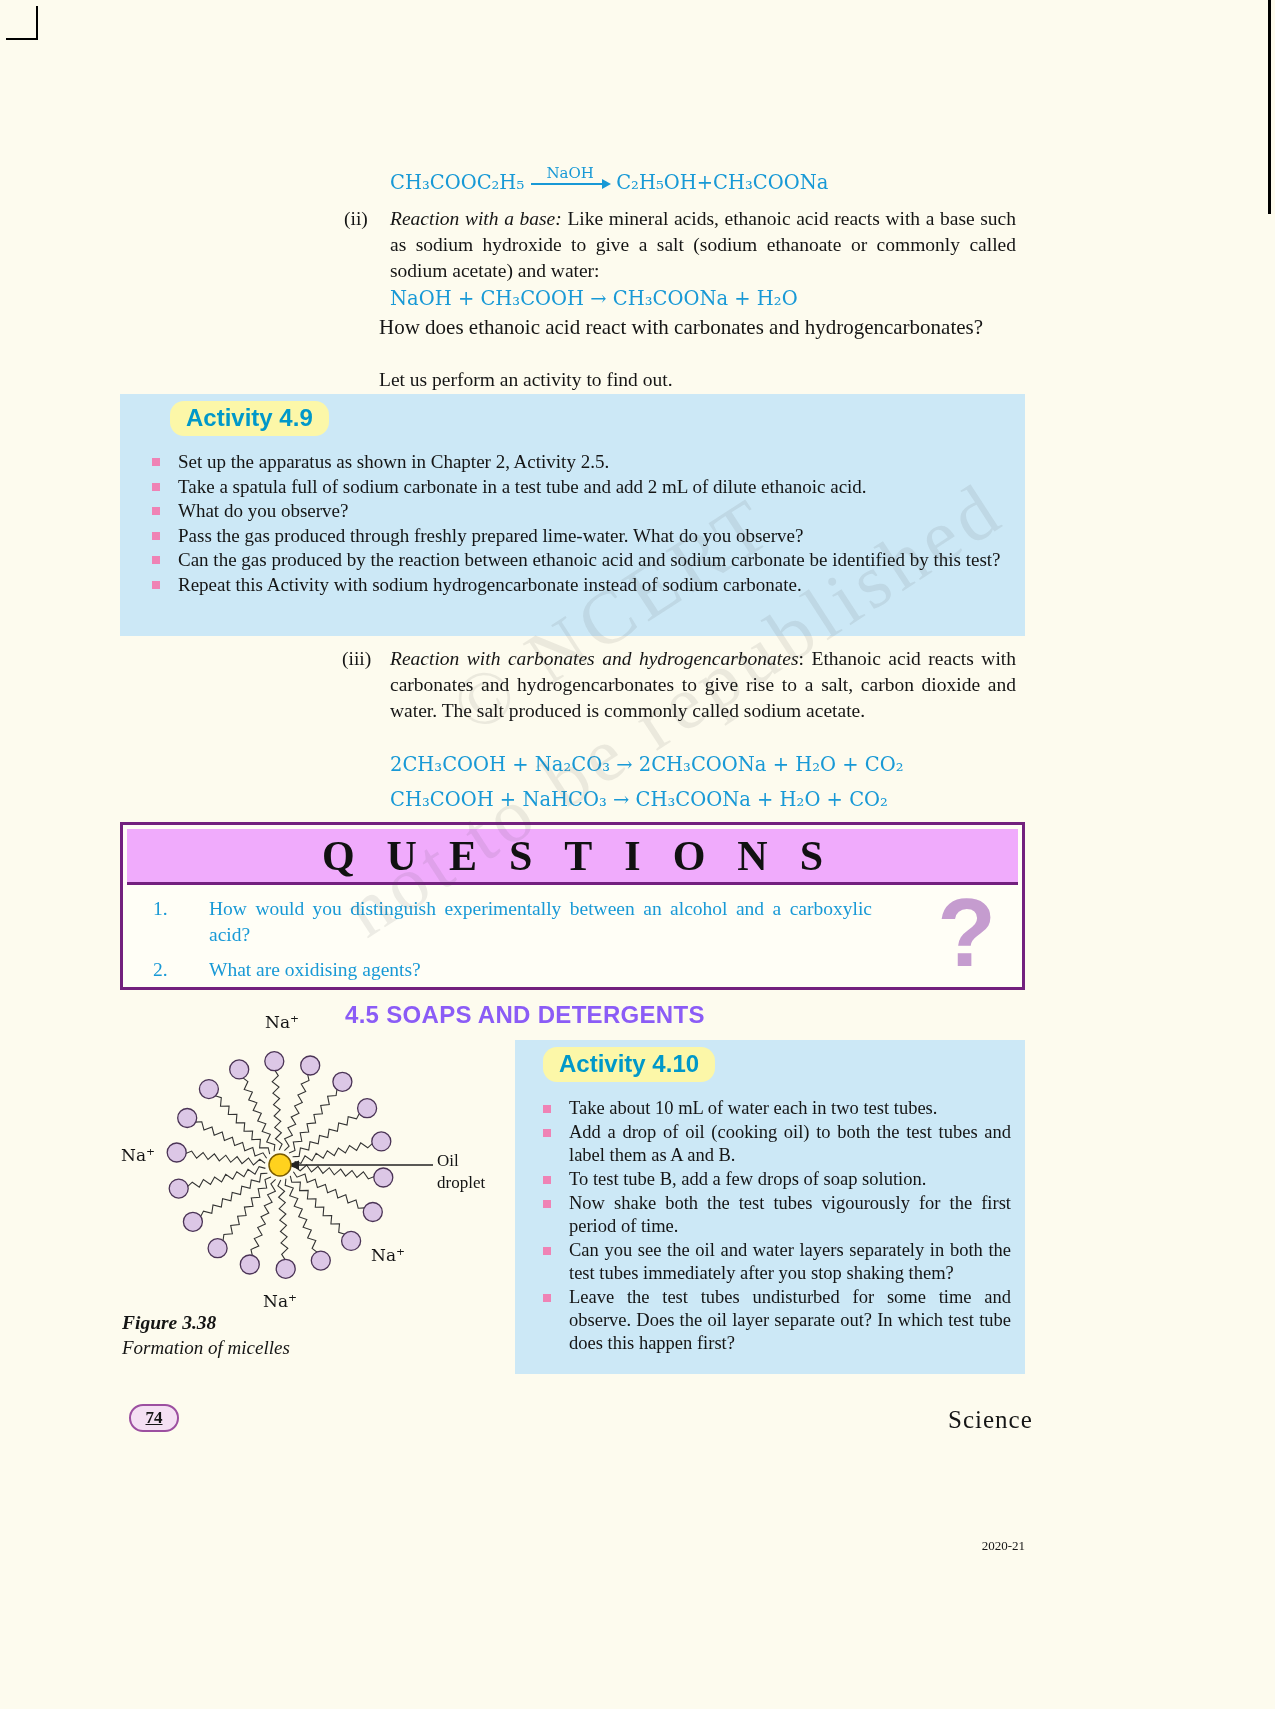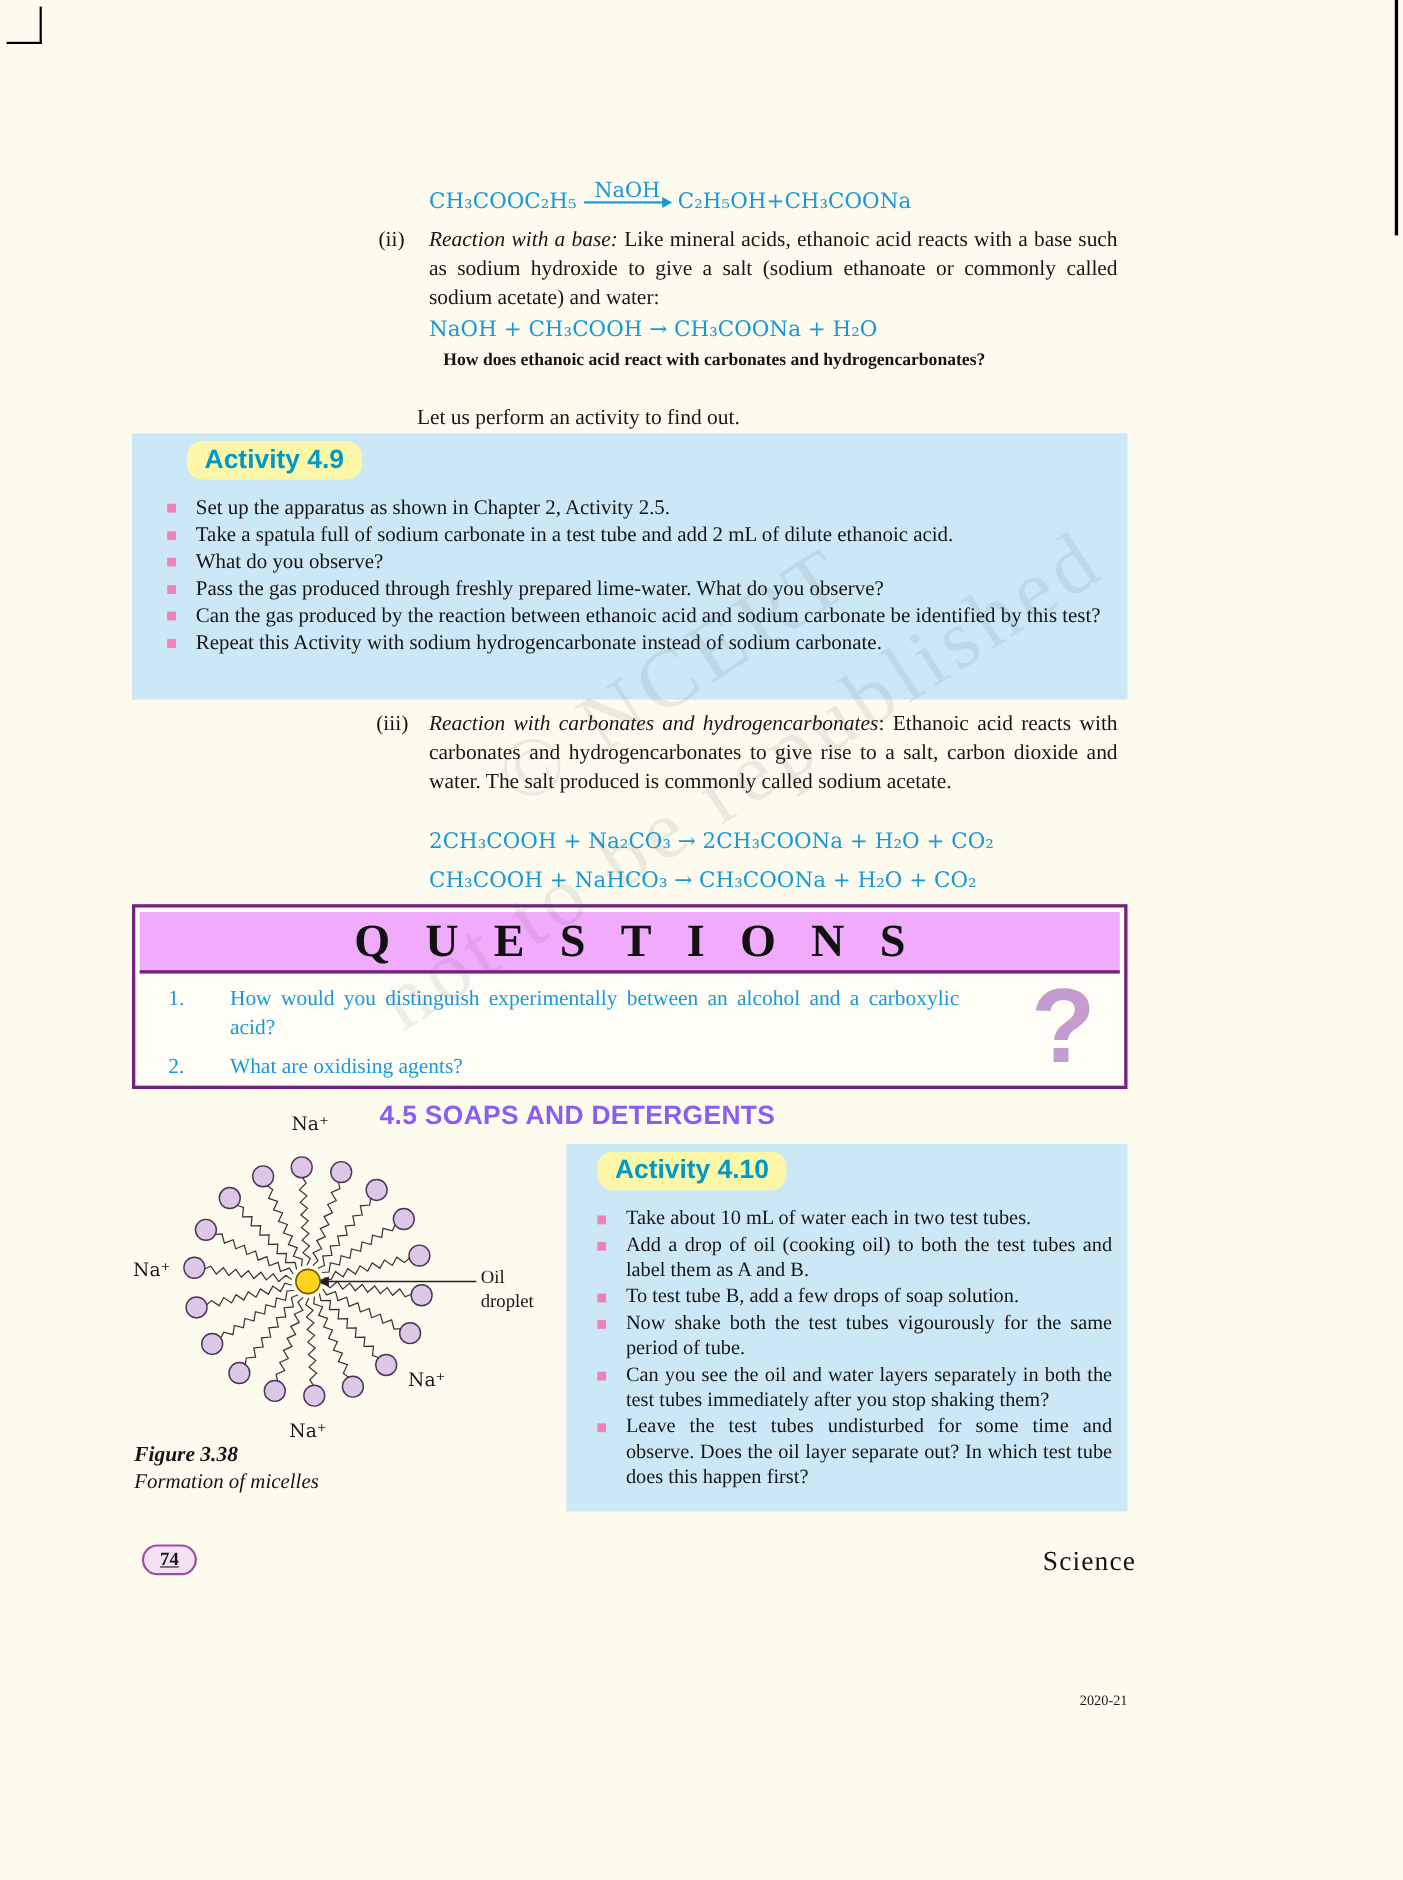--- a/index.html
+++ b/index.html
@@ -14,31 +14,31 @@
 
   
   .crop-h { position:absolute; left:6px; top:38px; width:32px; height:2px; background:#000; }
   .crop-v { position:absolute; left:36px; top:6px; width:2px; height:34px; background:#000; }
   .edge-right { position:absolute; left:1268px; top:0; width:3px; height:214px; background:#000; }
 
   
   .eq { position:absolute; color:#1899d6; font-family:"DejaVu Serif", serif; font-size:19.5px; white-space:nowrap; }
   .eq1 { display:flex; align-items:flex-end; }
   .arrow-over { display:flex; flex-direction:column; align-items:center; margin:0 7px 7px 7px; }
-  .arrow-over .over { font-size:19px; line-height:15px; margin-bottom:2px; }
+  .arrow-over .over { font-size:15px; line-height:15px; margin-bottom:2px; }
   .arr { position:relative; width:78px; height:2px; background:#1899d6; margin-bottom:2px; }
   .arr::after { content:''; position:absolute; right:-2px; top:-4.5px; border-left:9px solid #1899d6;
                 border-top:5px solid transparent; border-bottom:5px solid transparent; }
 
   
   .para { position:absolute; width:626px; text-align:justify; font-size:19.5px; line-height:26px; }
   .para-label { position:absolute; font-size:19.5px; line-height:26px; }
   .lead { font-style:italic; }
-  .h-carb { position:absolute; left:379px; top:314px; width:636px; font-weight:bold;
-            font-size:16px; line-height:27px; text-align:justify;margin-left:24px; }
+  .h-carb { position:absolute; left:379px; top:314px; width:636px; font-weight:normal;
+            font-size:21px; line-height:27px; text-align:justify; }
   .lead-in { position:absolute; left:379px; top:369px; font-size:19.5px; }
 
   
   .act-box { position:absolute; background:#cce8f6; }
   .act-tab { position:absolute; background:#fcf7a8; color:#0098c9; font-family:"Liberation Sans", sans-serif;
              font-weight:bold; font-size:24px; padding:3px 16px 4px 16px; white-space:nowrap;border-radius:14px; }
   .act-items { position:absolute; }
   .brow { position:relative; padding-left:28px; text-align:justify; }
   .brow .bullet { position:absolute; left:2px; top:8px; width:8px; height:8px; background:#ef83b5; }
   .act1 .brow { font-size:19px; line-height:23.5px; margin-bottom:1px; }
@@ -192,21 +192,21 @@
 <div class="oil-label">Oil droplet</div>
 <div class="fig-cap1">Figure 3.38</div>
 <div class="fig-cap2">Formation of micelles</div>
 
 <div class="act-box act2" style="left:515px; top:1040px; width:510px; height:334px;">
   <div class="act-tab" style="left:28px; top:7px;">Activity 4.10</div>
   <div class="act-items" style="left:26px; top:57px; width:470px;">
     <div class="brow"><span class="bullet"></span><span>Take about 10 mL of water each in two test tubes.</span></div>
     <div class="brow"><span class="bullet"></span><span>Add a drop of oil (cooking oil) to both the test tubes and label them as A and B.</span></div>
     <div class="brow"><span class="bullet"></span><span>To test tube B, add a few drops of soap solution.</span></div>
-    <div class="brow"><span class="bullet"></span><span>Now shake both the test tubes vigourously for the same period of tube.</span></div>
+    <div class="brow"><span class="bullet"></span><span>Now shake both the test tubes vigourously for the first period of time.</span></div>
     <div class="brow"><span class="bullet"></span><span>Can you see the oil and water layers separately in both the test tubes immediately after you stop shaking them?</span></div>
     <div class="brow"><span class="bullet"></span><span>Leave the test tubes undisturbed for some time and observe. Does the oil layer separate out? In which test tube does this happen first?</span></div>
   </div>
 </div>
 
 <div class="pg-oval">74</div>
 <div class="subject">Science</div>
 <div class="year">2020-21</div>
 
 </body></html>

